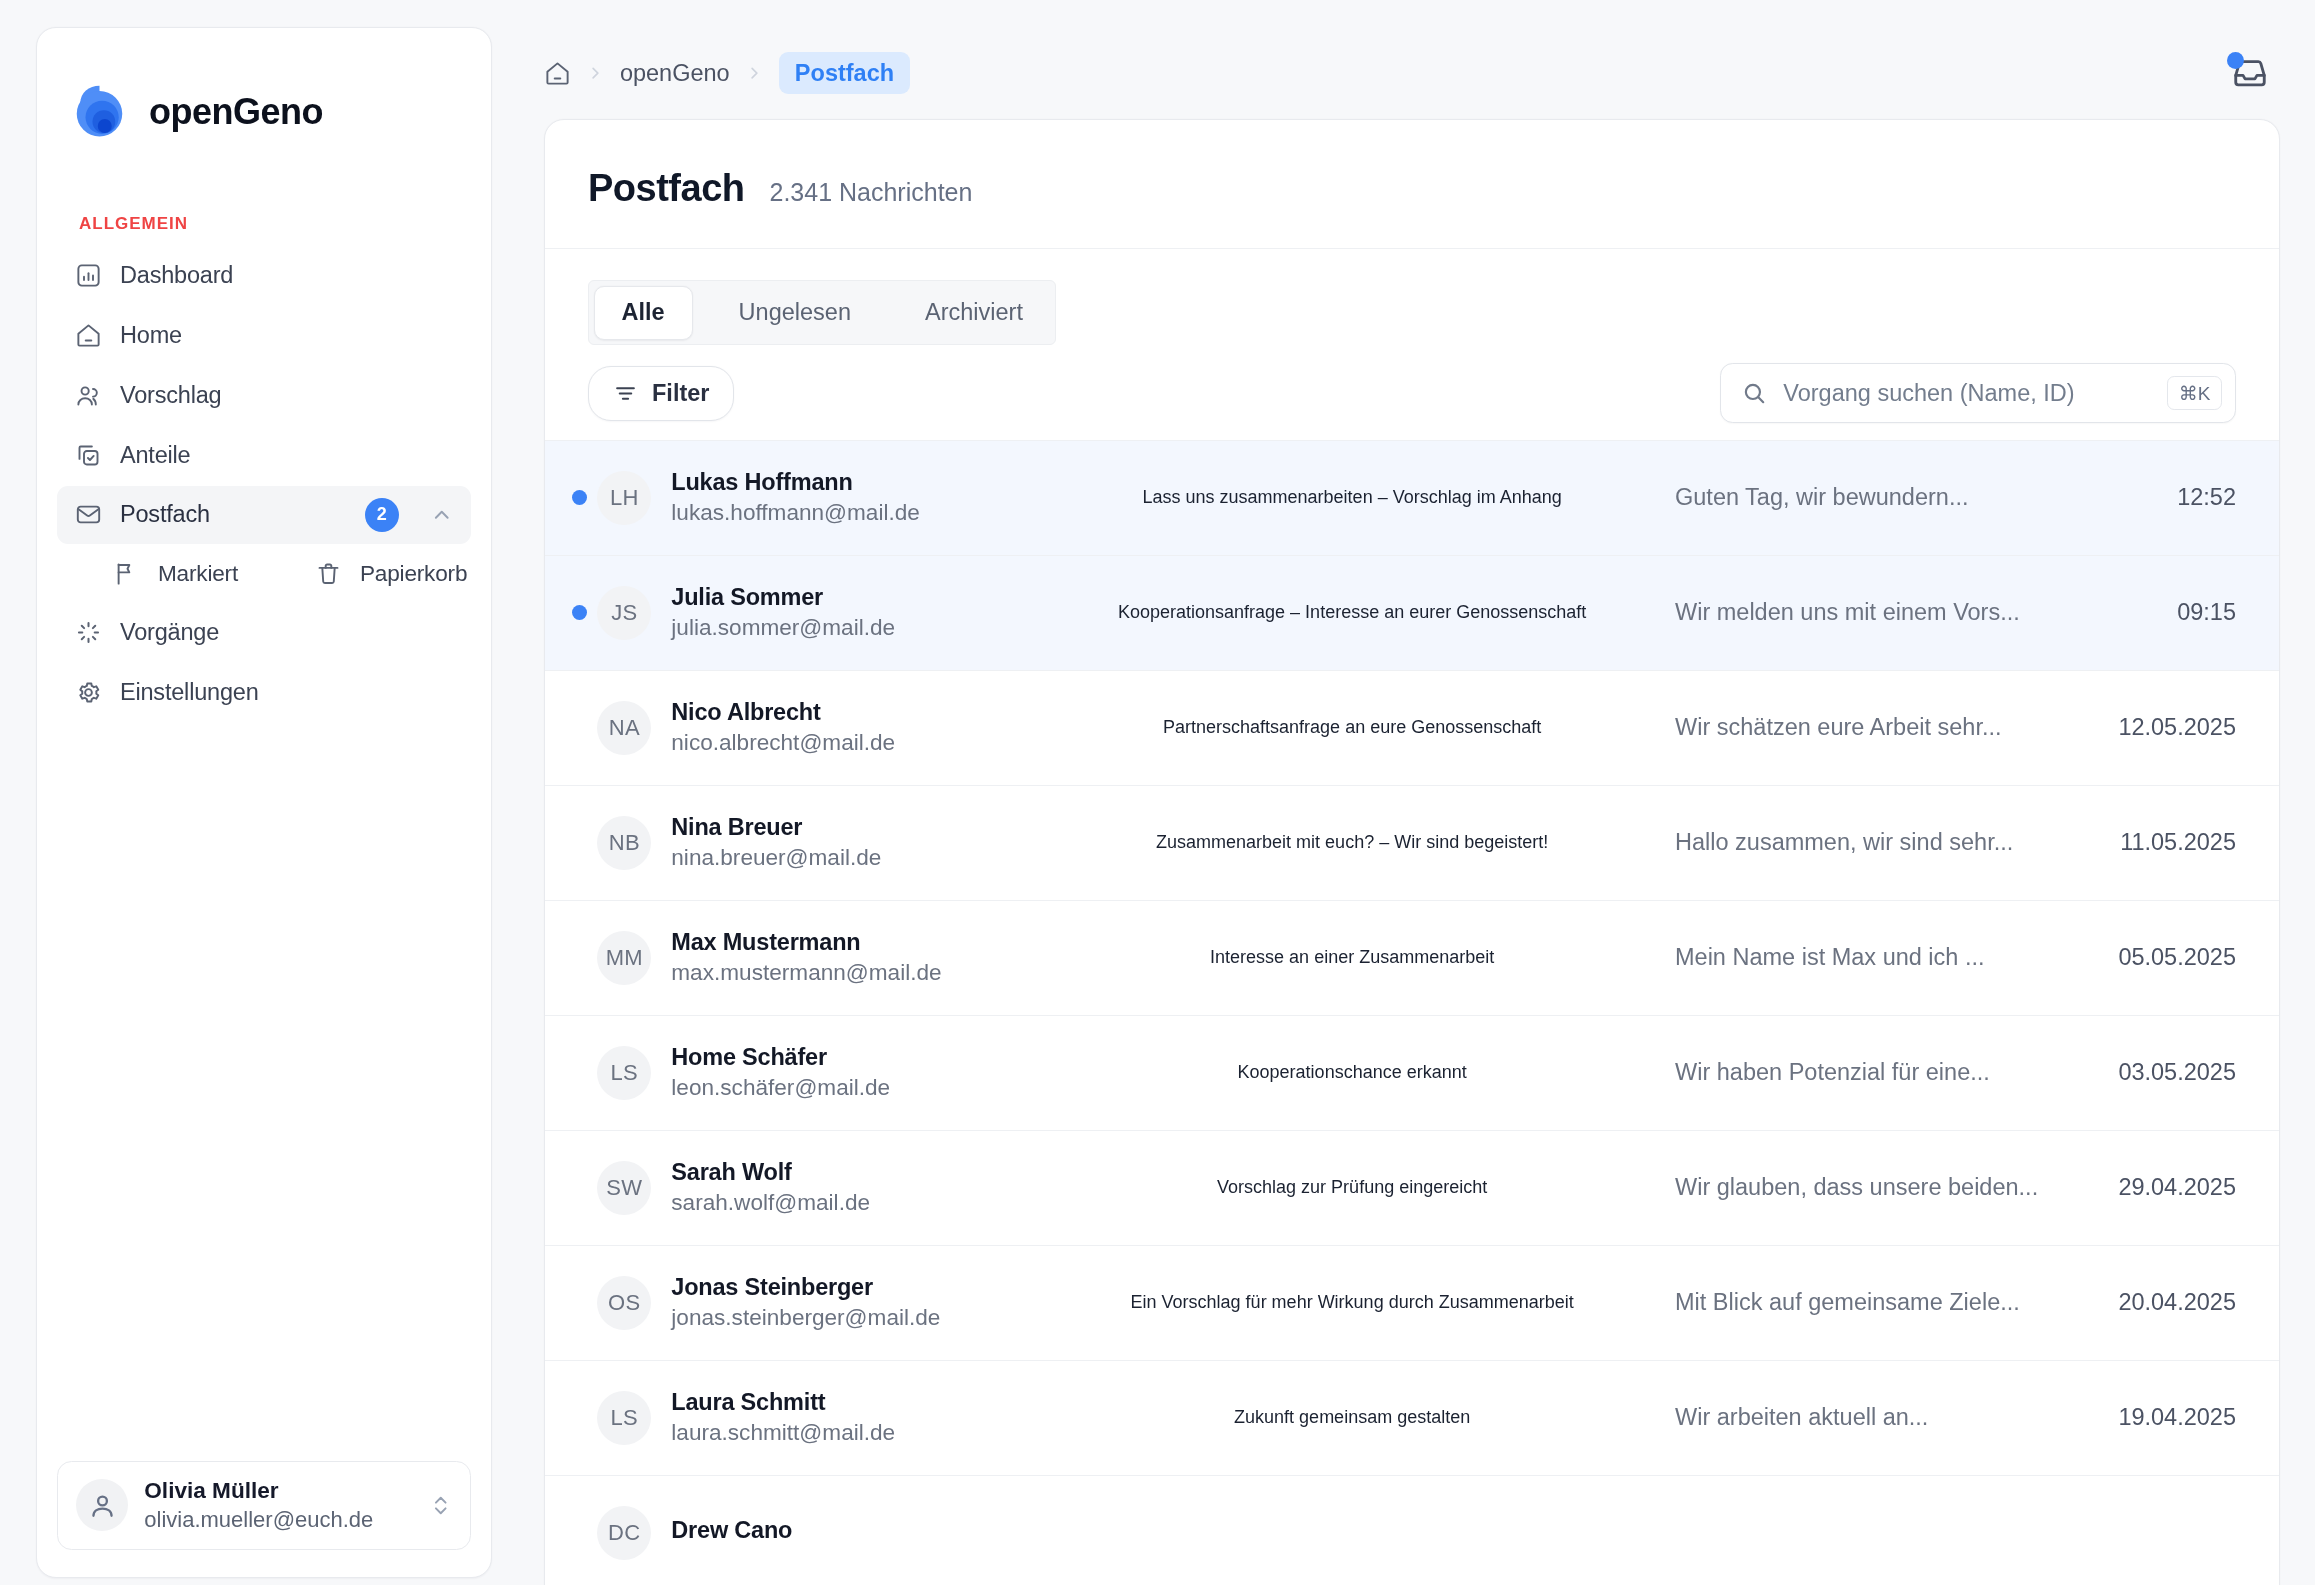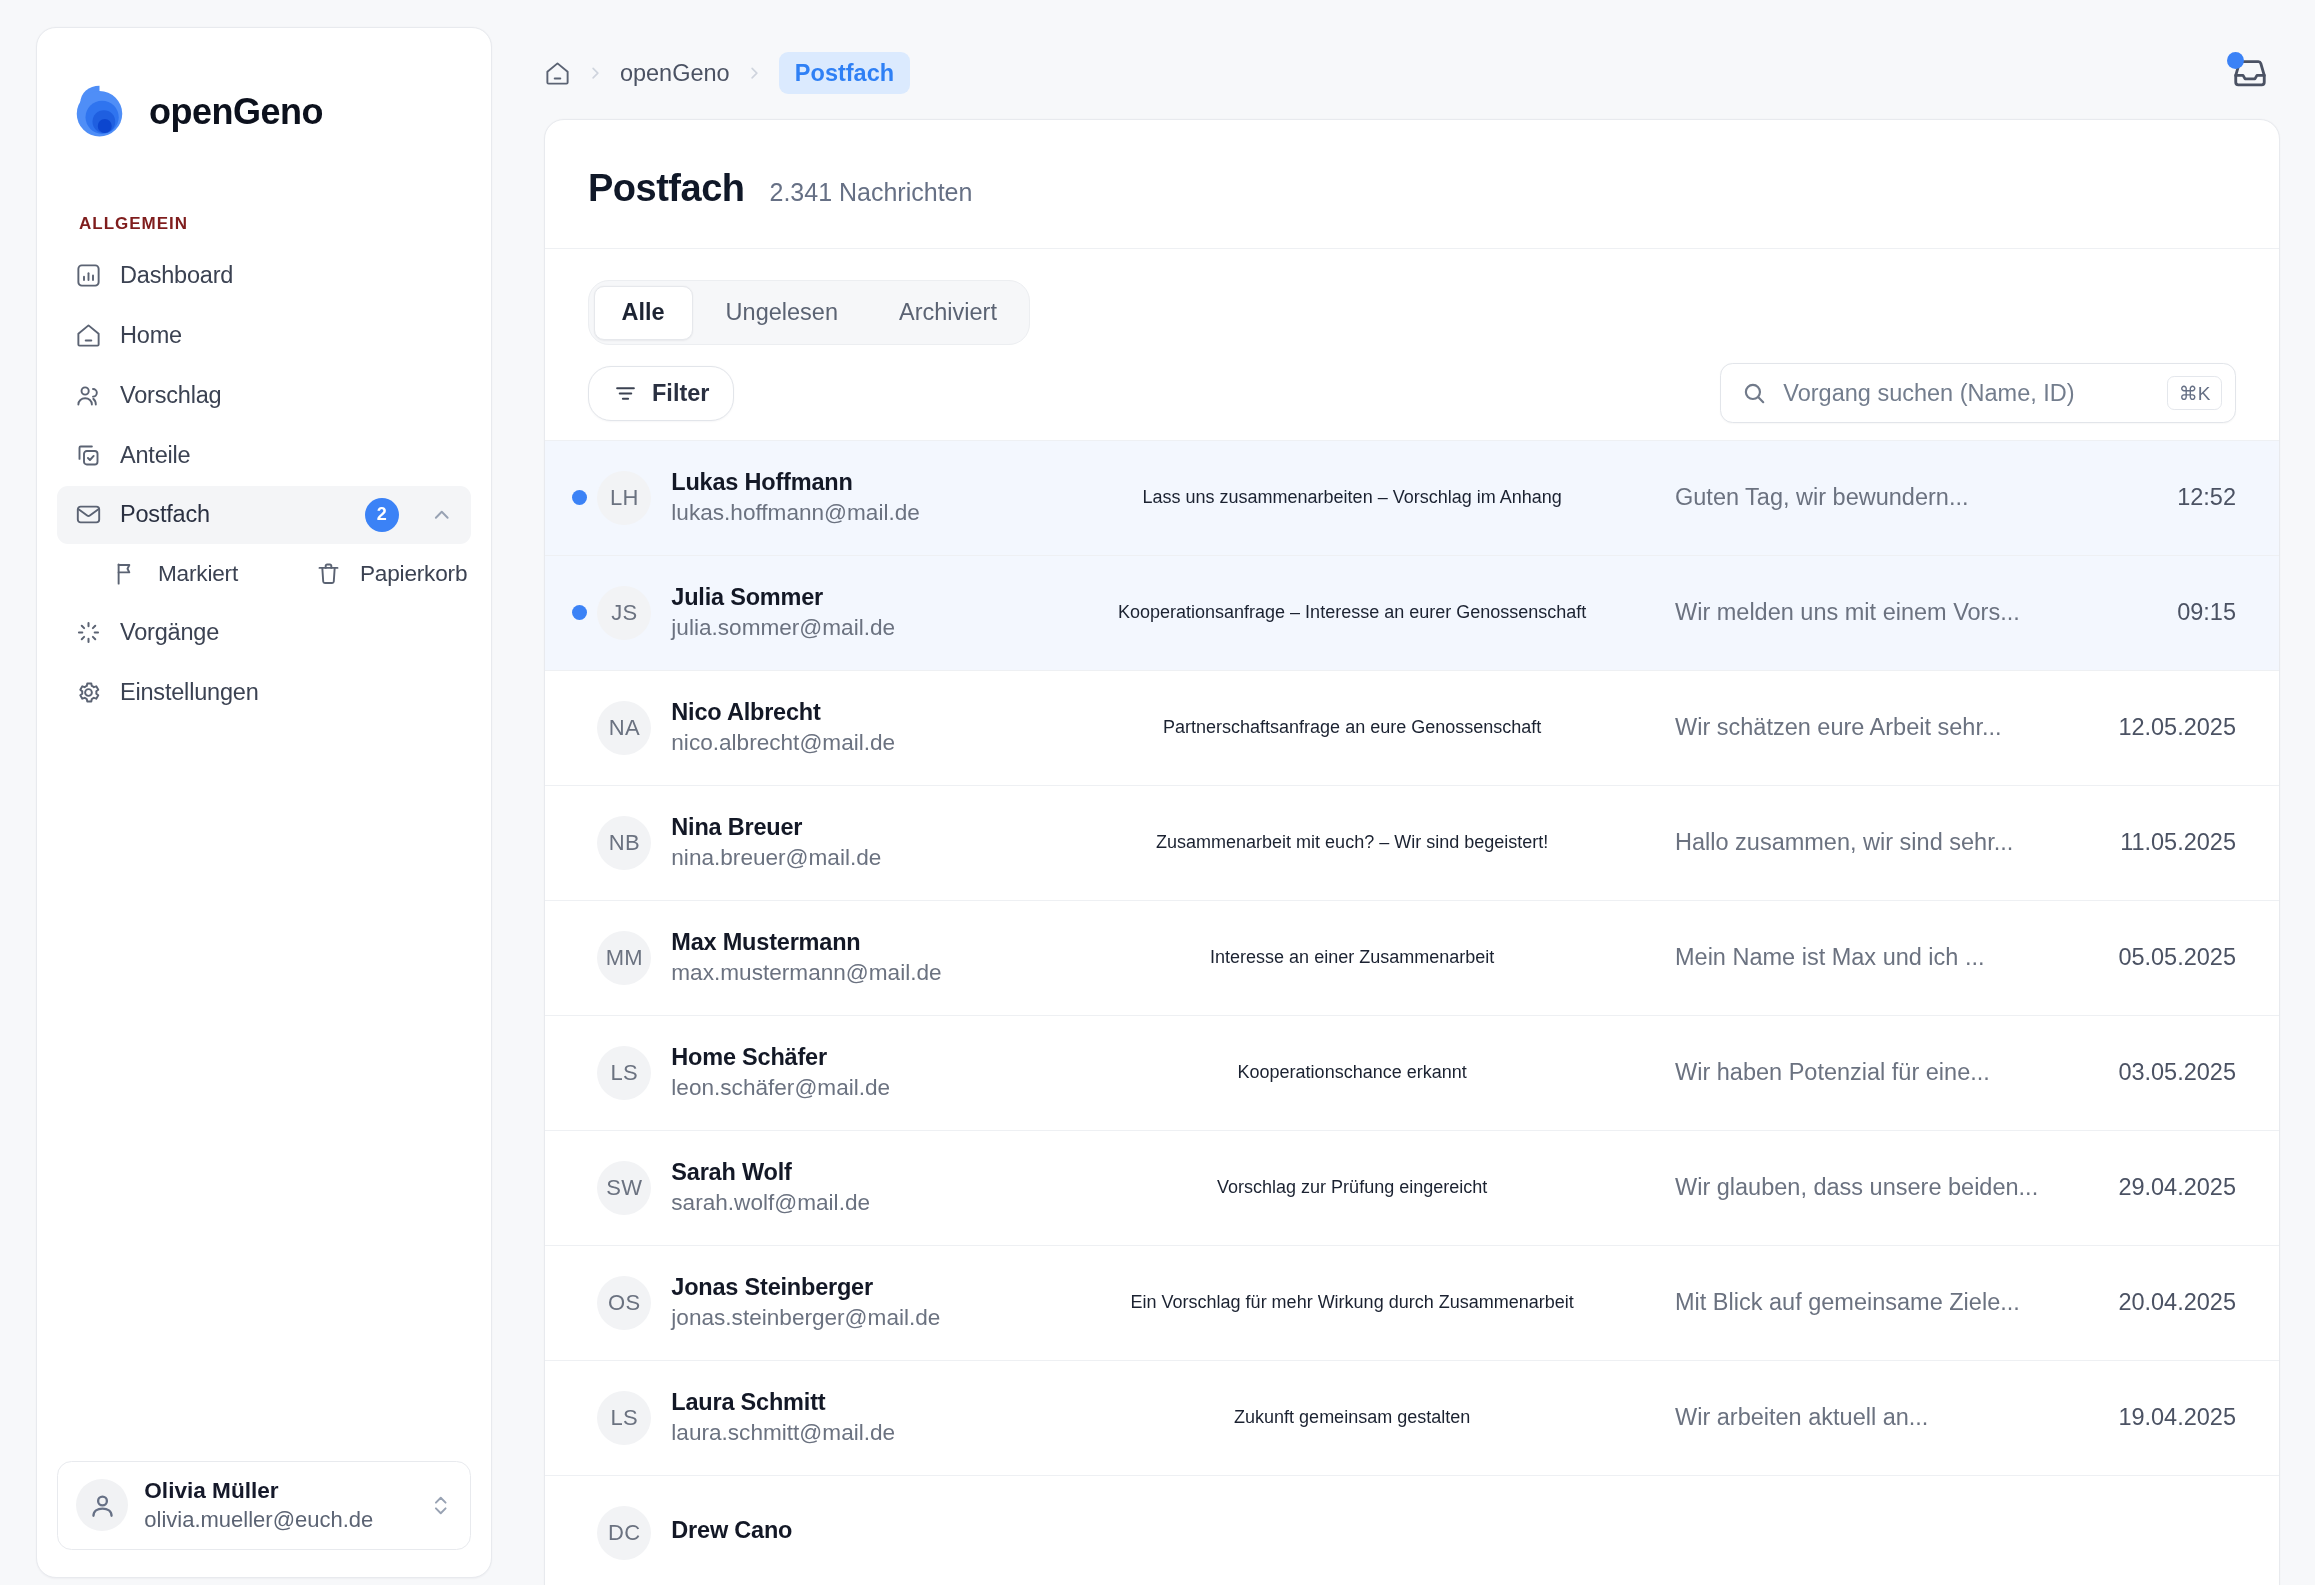--- a/index.html
+++ b/index.html
@@ -33,21 +33,21 @@
   .brand {
     display: flex; align-items: center; gap: 18px;
     padding: 56px 0 0 38px;
   }
   .brand-logo { width: 56px; height: 56px; position: relative; flex: 0 0 56px; }
   .brand-name {
     font-size: 36px; font-weight: 700; color: #0c111d; letter-spacing: -0.5px;
   }
   .nav-section-title {
     margin: 74px 0 12.7px 42px;
-    font-size: 17px; font-weight: 700; color: #7f1d1d;
+    font-size: 17px; font-weight: 700; color: #ef4444;
     letter-spacing: 1px;
   }
   .nav {
     padding: 0 20px;
     display: flex; flex-direction: column; gap: 1.8px;
   }
   .nav-item {
     display: flex; align-items: center; gap: 18px;
     height: 58px; padding: 0 18px;
     border-radius: 11px;
@@ -140,22 +140,22 @@
     display: flex; align-items: baseline; gap: 25px;
     border-bottom: 0.9px solid #eef0f3;
   }
   .panel-title { font-size: 38px; font-weight: 700; color: #101828; letter-spacing: -0.5px; }
   .panel-count { font-size: 25px; color: #667085; }
 
   .toolbar { padding: 31px 43px 18px 43px; }
   .tabs {
     display: inline-flex; background: #f6f7f9;
     border: 0.9px solid #eceef1;
-    border-radius: 21px; padding: 4.5px;
-    gap: 5px;
+    border-radius: 6px; padding: 4.5px;
+    gap: 18px;
   }
   .tab {
     font-size: 23.5px; color: #5b6373; font-weight: 500;
     padding: 12.7px 27px; border-radius: 10px;
     cursor: pointer; border: 0.9px solid transparent;
   }
   .tab.active {
     background: #ffffff; color: #1d2433; font-weight: 700;
     border-color: #e6e8ec;
     box-shadow: 0 0.9px 1.8px rgba(16,24,40,0.06);

